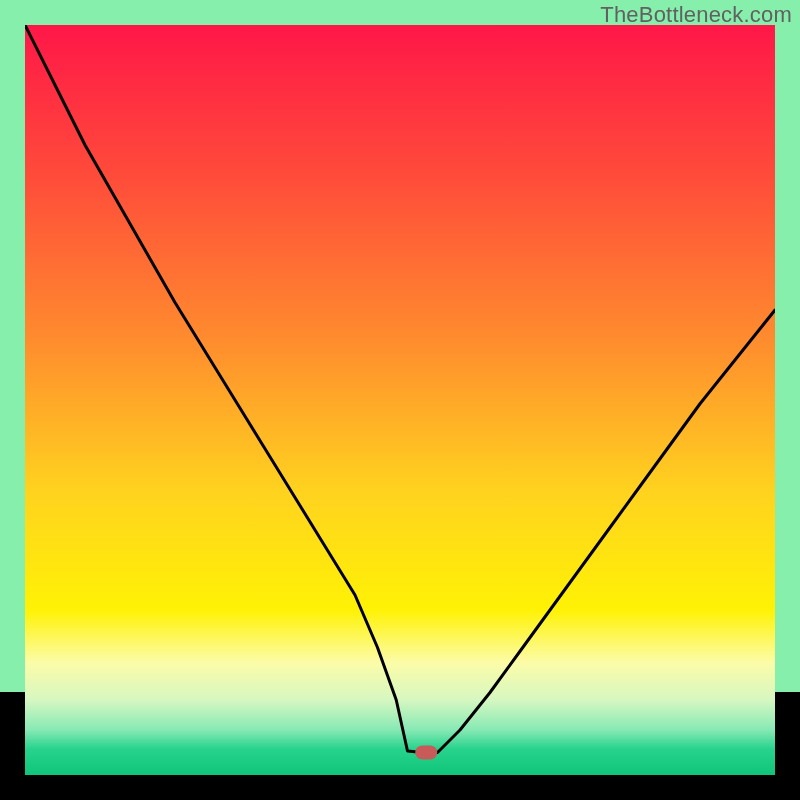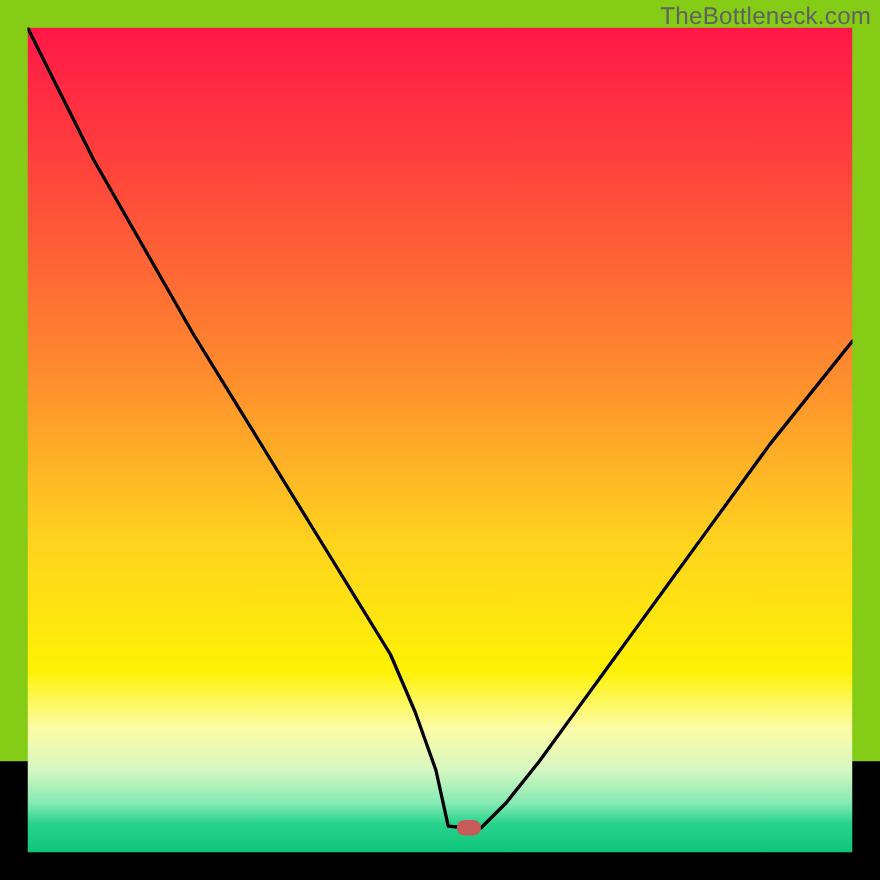--- a/index.html
+++ b/index.html
@@ -8,21 +8,21 @@
     width: 800px;
     height: 800px;
     background: #000;
     overflow: hidden;
     font-family: Arial, Helvetica, sans-serif;
   }
   .outer {
     position: relative;
     width: 800px;
     height: 692px;
-    background: #84cc16;
+    background: #86efac;
   }
   .plot {
     position: absolute;
     left: 25px;
     top: 25px;
     width: 750px;
     height: 750px;
   }
   .watermark {
     position: absolute;

